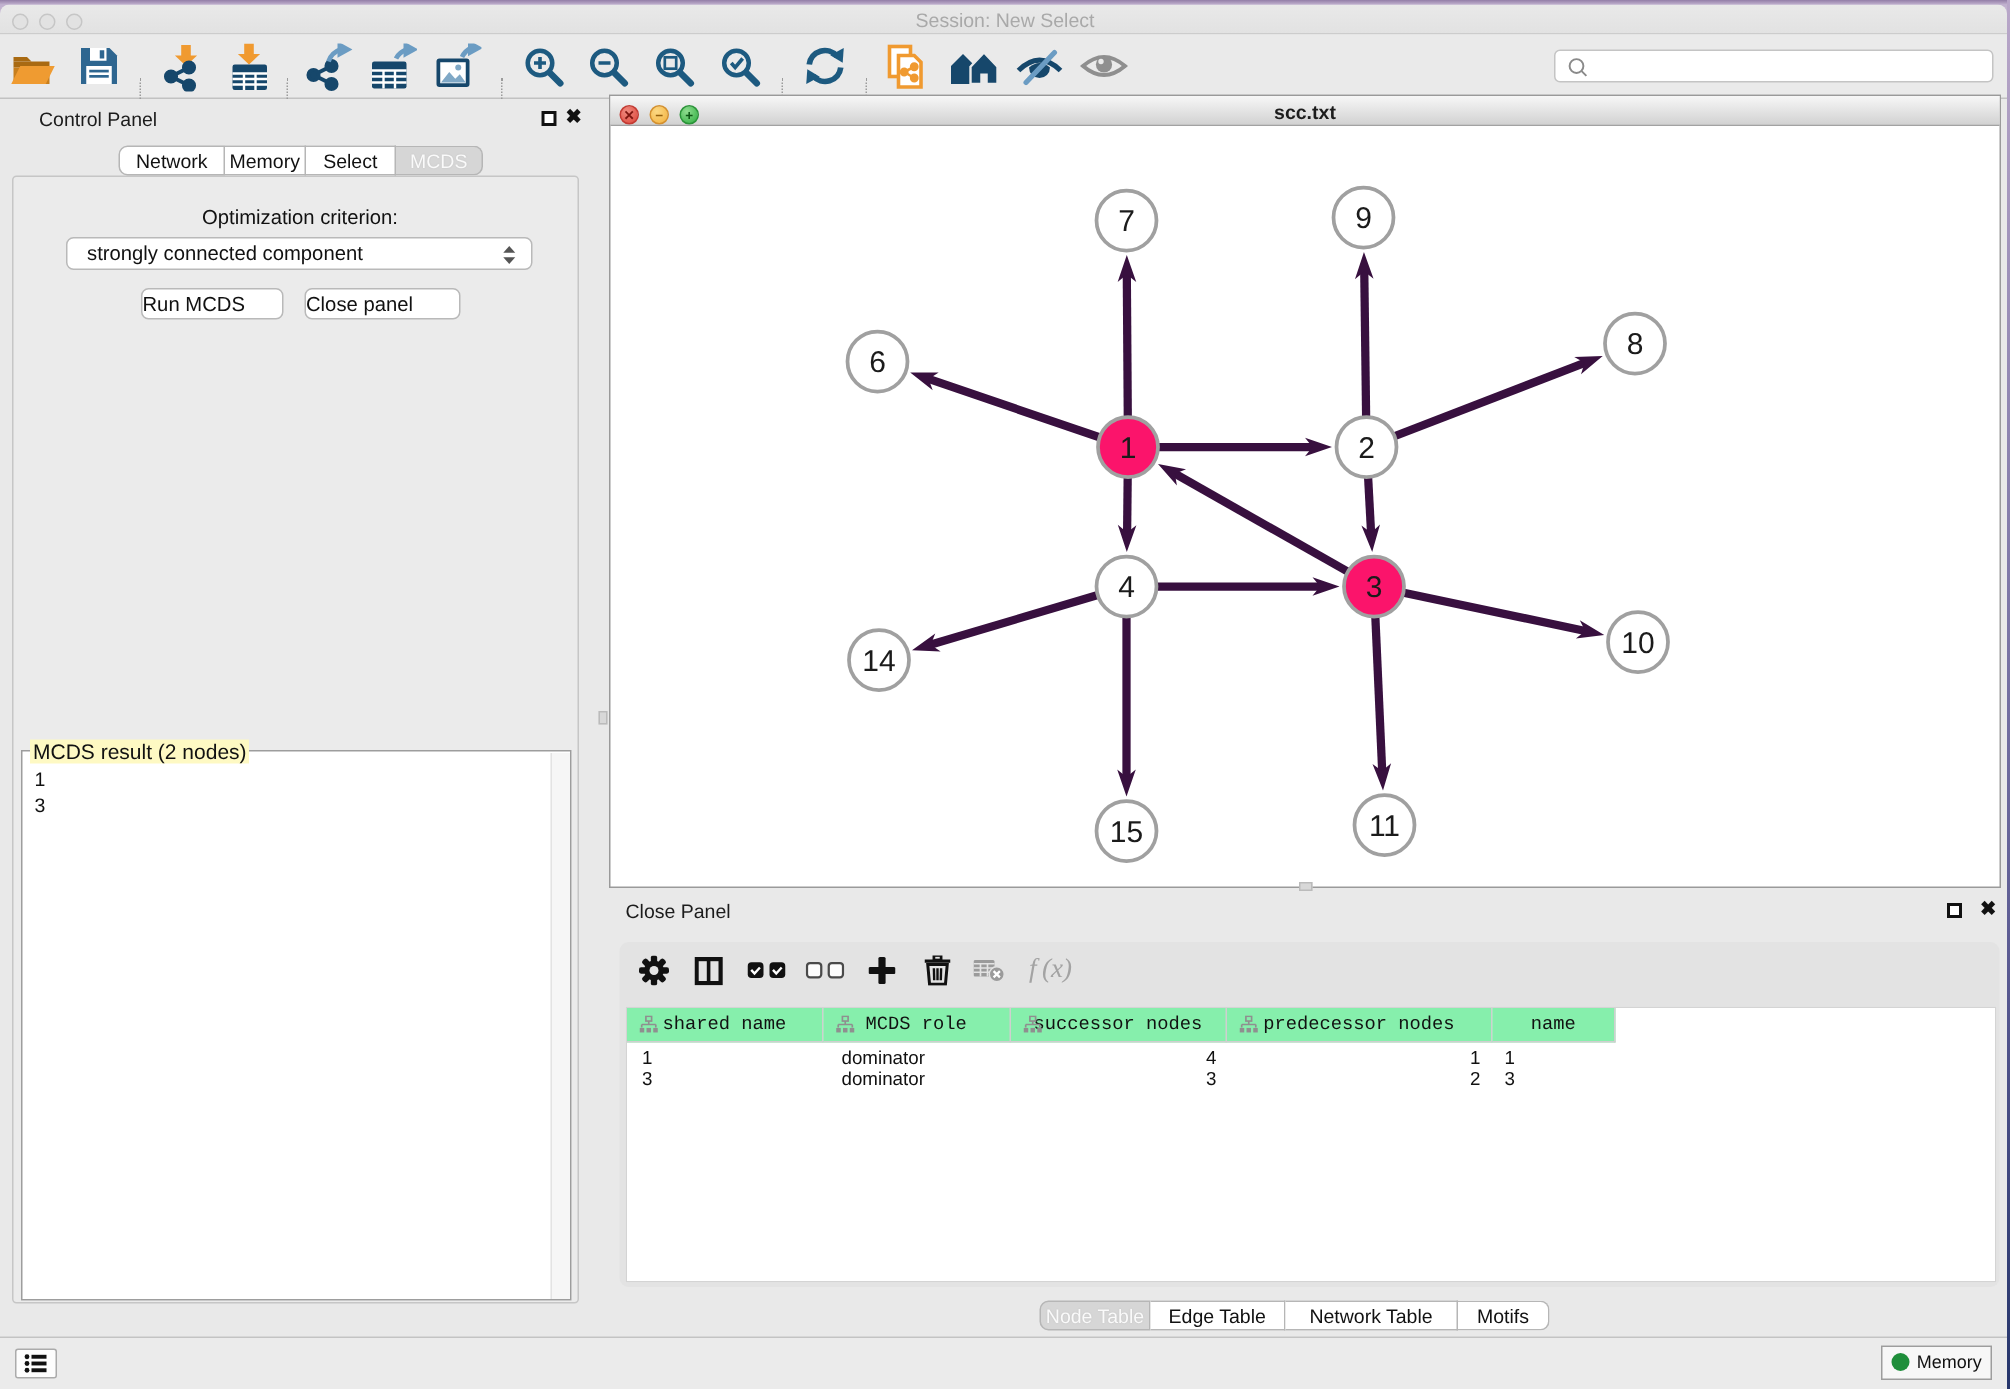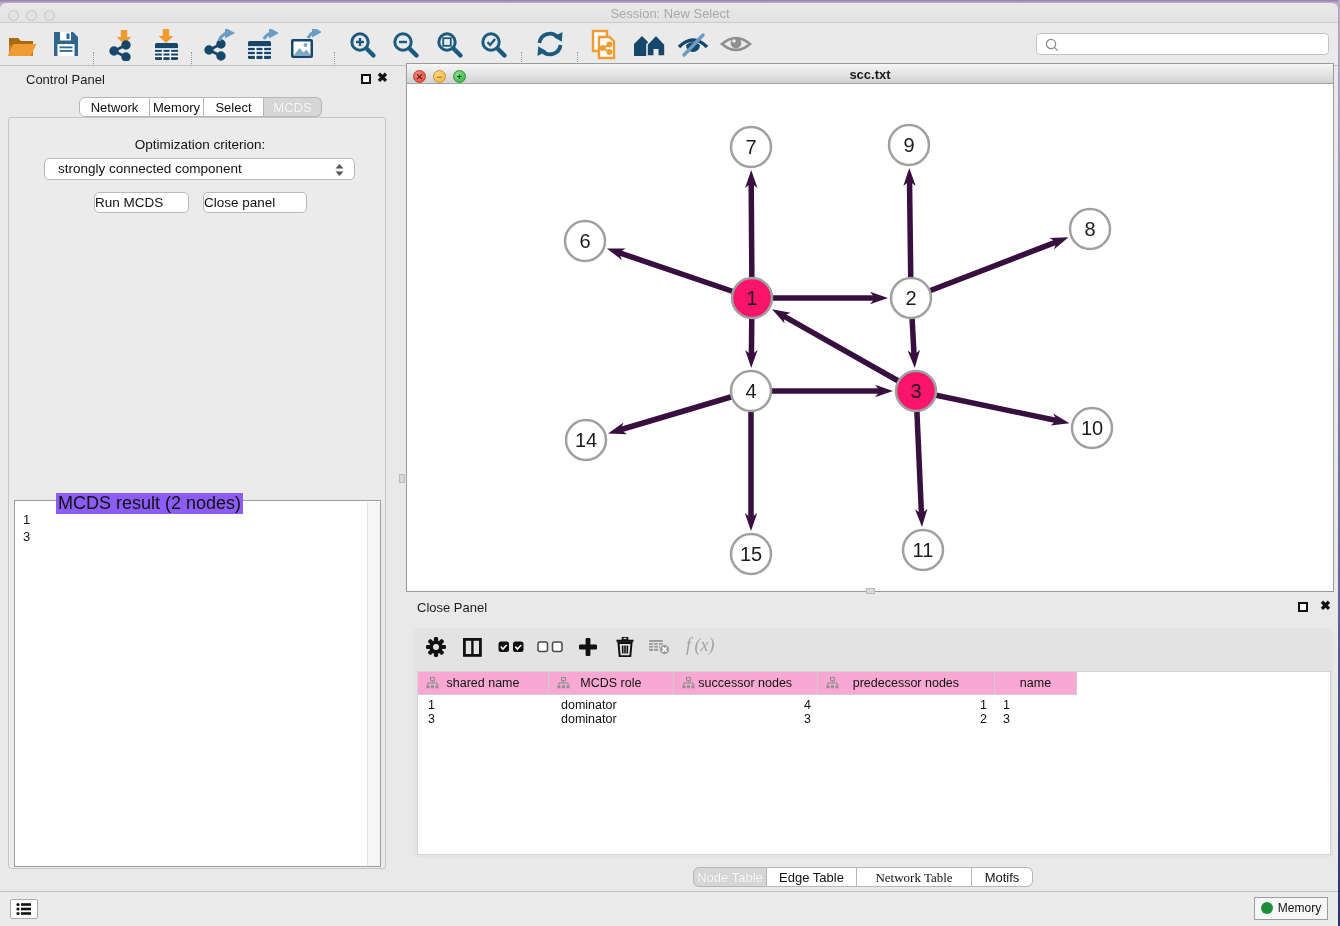--- a/index.html
+++ b/index.html
@@ -26,39 +26,39 @@
 .tabrow { position:absolute; display:flex; }
 .tab { height:20px; background:#fff; border:1px solid #b6b6b6; border-left:none; font-size:13px; color:#111; text-align:center; line-height:19px; }
 .tab.first { border-left:1px solid #b6b6b6; border-radius:6px 0 0 6px; }
 .tab.last { border-radius:0 6px 6px 0; }
 .tab.sel { background:#d6d6d6; color:#fafafa; text-shadow:0 0 1px #bdbdbd; }
 #cp-content { left:8px; top:117px; width:378px; height:752px; background:#ebebeb; border:1px solid #c6c6c6; border-radius:3px; }
 #opt-label { left:4px; top:137px; width:392px; text-align:center; font-size:13.5px; color:#111; }
 #dropdown { left:44px; top:158px; width:311px; height:22px; background:#fff; border:1px solid #b9b9b9; border-radius:5px; font-size:13.5px; color:#111; line-height:20px; padding-left:13px; }
 .btn { position:absolute; height:21px; background:#fff; border:1px solid #b9b9b9; border-radius:5px; font-size:13.5px; color:#111; line-height:19px; }
 #groupbox { left:14px; top:500px; width:367px; height:367px; border:1px solid #9d9d9d; background:#fff; }
-#groupbox-label { left:20px; top:493px; font-size:18px; color:#111; background:#8b5cf6; padding:0 2px;margin-left:36px; }
+#groupbox-label { left:20px; top:493px; font-size:14px; color:#111; background:#fef9c3; padding:0 2px; }
 #gb-scroll { left:352px; top:1px; width:13px; height:364px; position:absolute; background:#f6f6f6; border-left:1px solid #e3e3e3; }
 .gbval { position:absolute; left:8px; font-size:13px; color:#111; }
 
 #netwin { left:406px; top:63px; width:928px; height:529px; border:1px solid #9a9a9a; background:#fff; }
 #net-titlebar { left:0; top:0; width:926px; height:20px; background:linear-gradient(#f7f7f7,#d2d2d2); border-bottom:1px solid #a2a2a2; position:absolute; }
 .mac { width:13px; height:13px; border-radius:50%; position:absolute; top:6px; font-size:9px; text-align:center; line-height:12px; font-weight:bold; }
 #net-title { position:absolute; top:3px; left:0; width:926px; text-align:center; font-size:13px; font-weight:bold; color:#1c1c1c; }
 #graph text { font-size:20px; fill:#1b1b1b; text-anchor:middle; font-family:"Liberation Sans",sans-serif; }
 
 .vgrip { left:399px; top:474px; width:6px; height:9px; background:#d8d8d8; border:1px solid #bbb; }
 .hgrip { left:866px; top:588px; width:9px; height:6px; background:#d8d8d8; border:1px solid #bbb; }
 
 #tp-title { left:417px; top:600px; font-size:13px; color:#1c1c1c; }
 #tp-float { left:1298px; top:602px; width:10px; height:10px; border:2px solid #111; background:#fff; }
 #tp-close { left:1320px; top:598px; font-size:13px; color:#111; font-weight:bold; }
 #tp-container { left:413px; top:628px; width:920px; height:230px; background:#e3e3e3; border-radius:6px; }
 #tp-table { left:417px; top:671px; width:914px; height:184px; background:#fff; border:1px solid #d4d4d4; }
-.th { position:absolute; top:0; height:23px; background:#f9a8d4; border-right:1px solid #cfcfcf; border-bottom:1px solid #cfcfcf; font-size:12.5px; color:#111; text-align:center; line-height:23px; }
+.th { position:absolute; top:0; height:23px; background:#86efac; border-right:1px solid #cfcfcf; border-bottom:1px solid #cfcfcf; font-size:12.5px; color:#111; text-align:center; line-height:23px;font-family:Liberation Mono, monospace; }
 .td { position:absolute; font-size:12.5px; color:#111; height:14px; line-height:14px; }
 
 
 #statusbar { left:0; top:891px; width:1338px; height:35px; background:#ebebeb; border-top:1px solid #c3c3c3; }
 #listbtn { left:10px; top:899px; width:28px; height:20px; background:#fdfdfd; border:1px solid #ababab; border-radius:2px; }
 #membtn { left:1254px; top:897px; width:74px; height:23px; background:#f7f7f7; border:1px solid #9d9d9d; font-size:12px; color:#111; text-align:center; line-height:21px; }
 </style>
 </head>
 <body>
 <div class="abs" id="desktop-top"></div>
@@ -398,21 +398,21 @@
   <div class="td" style="left:585px;top:26px;">1</div>
   <div class="td" style="left:10px;top:40px;">3</div>
   <div class="td" style="left:143px;top:40px;">dominator</div>
   <div class="td" style="left:255px;top:40px;width:138px;text-align:right;">3</div>
   <div class="td" style="left:400px;top:40px;width:169px;text-align:right;">2</div>
   <div class="td" style="left:585px;top:40px;">3</div>
 </div>
 <div class="tabrow" style="left:693px; top:867px;">
   <div class="tab first sel" style="width:74px;">Node Table</div>
   <div class="tab" style="width:90px;">Edge Table</div>
-  <div class="tab" style="width:115px;font-family:Liberation Serif, serif;">Network Table</div>
+  <div class="tab" style="width:115px;">Network Table</div>
   <div class="tab last" style="width:61px;">Motifs</div>
 </div>
 <div class="abs" id="statusbar"></div>
 <div class="abs" id="listbtn">
   <svg width="16" height="14" viewBox="0 0 16 14" style="position:absolute;left:5px;top:2px;">
       <circle cx="2" cy="2.5" r="1.6" fill="#111"></circle>
       <circle cx="2" cy="7" r="1.6" fill="#111"></circle>
       <circle cx="2" cy="11.5" r="1.6" fill="#111"></circle>
       <rect x="5" y="1.2" width="10" height="2.6" fill="#111"></rect>
       <rect x="5" y="5.7" width="10" height="2.6" fill="#111"></rect>

